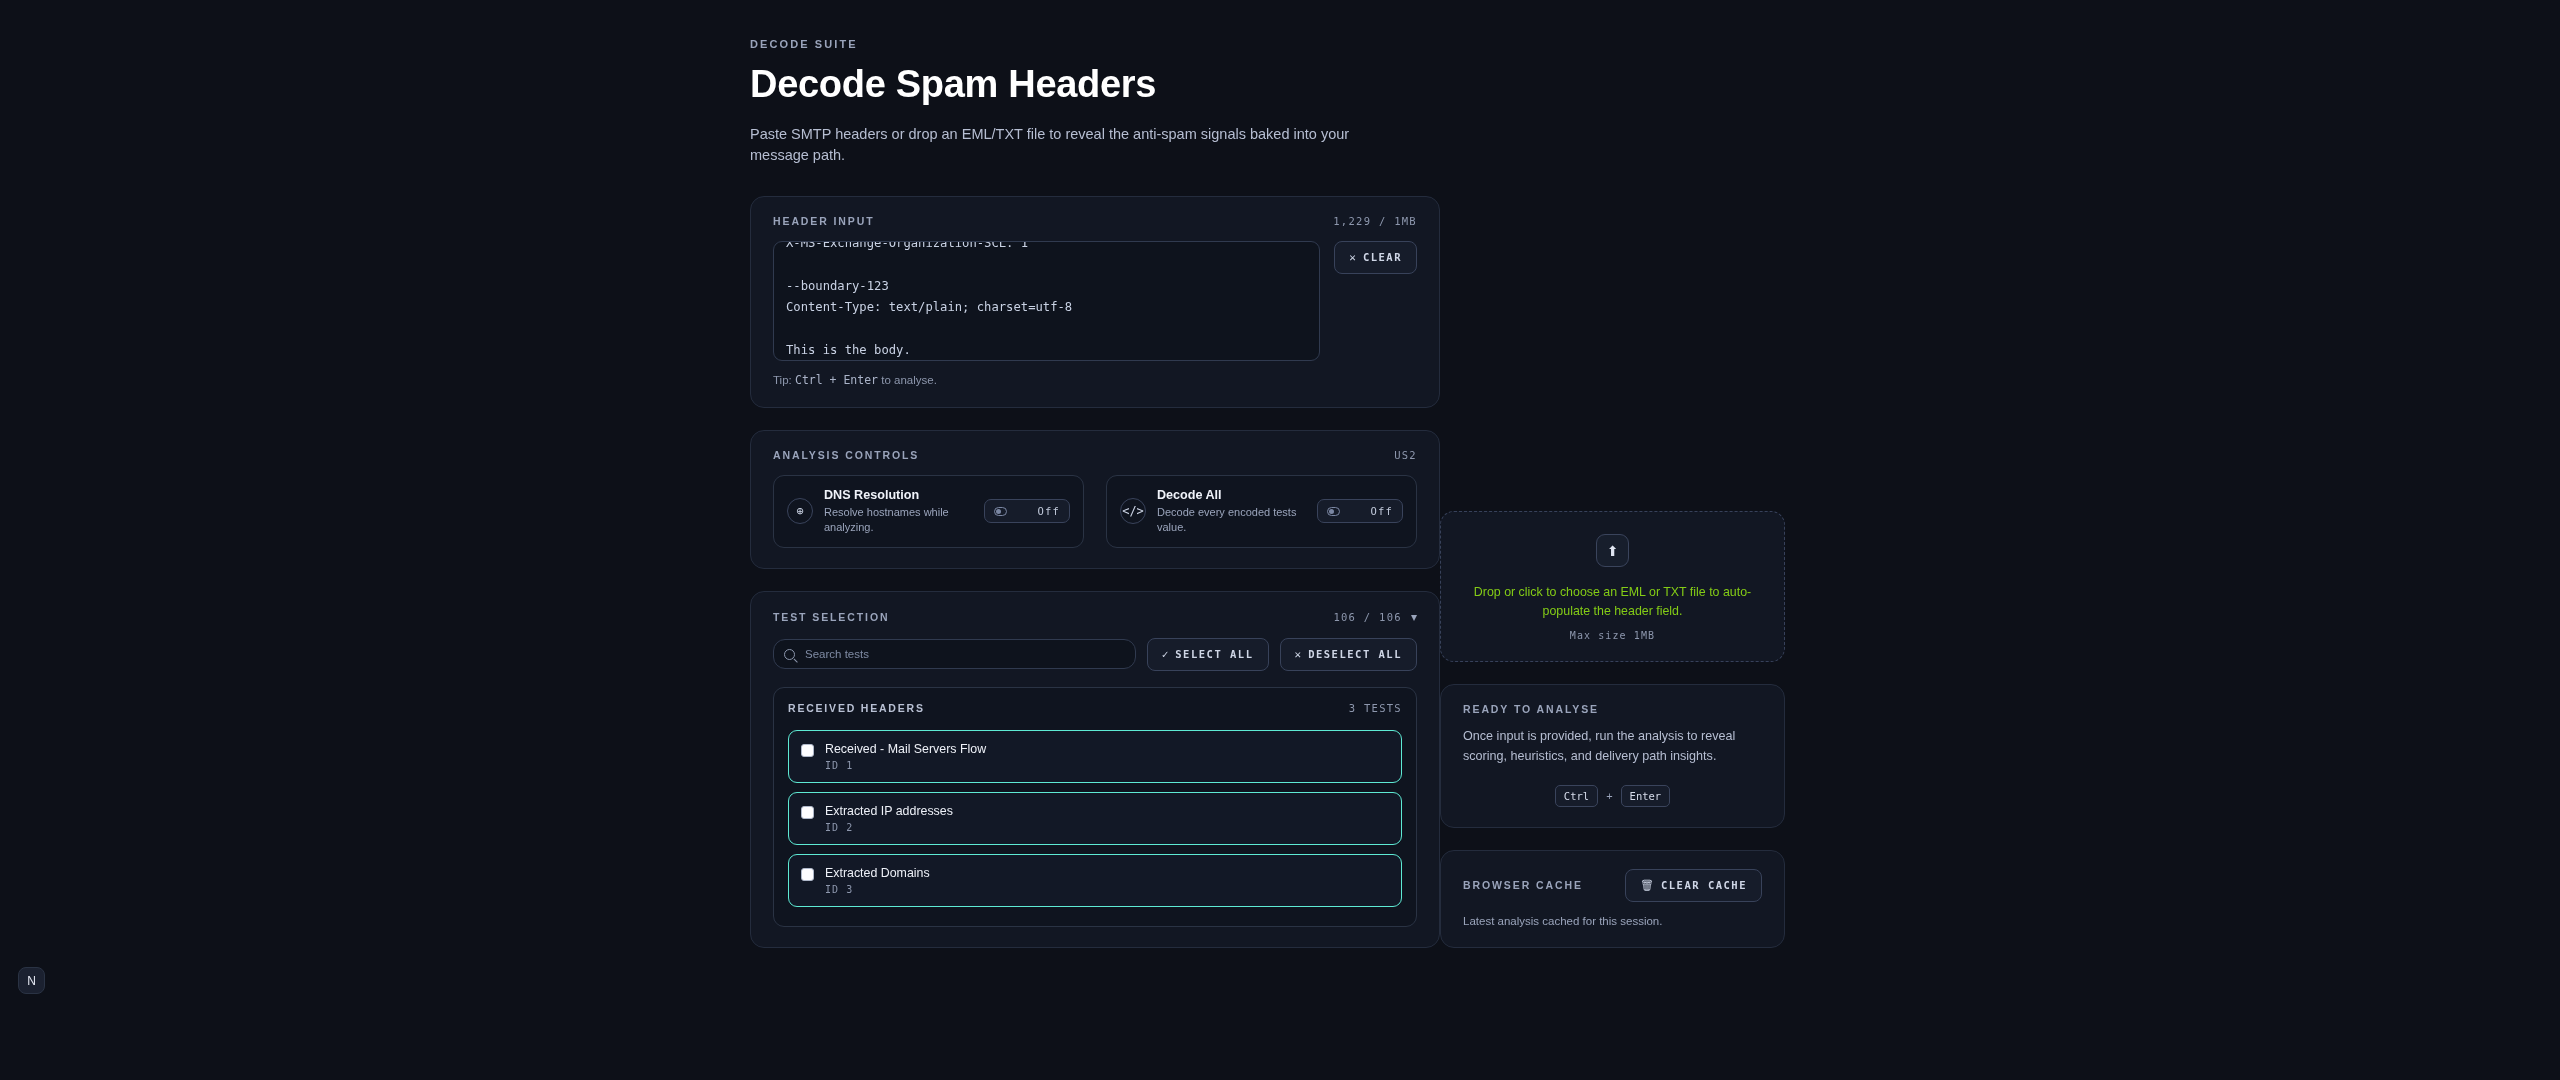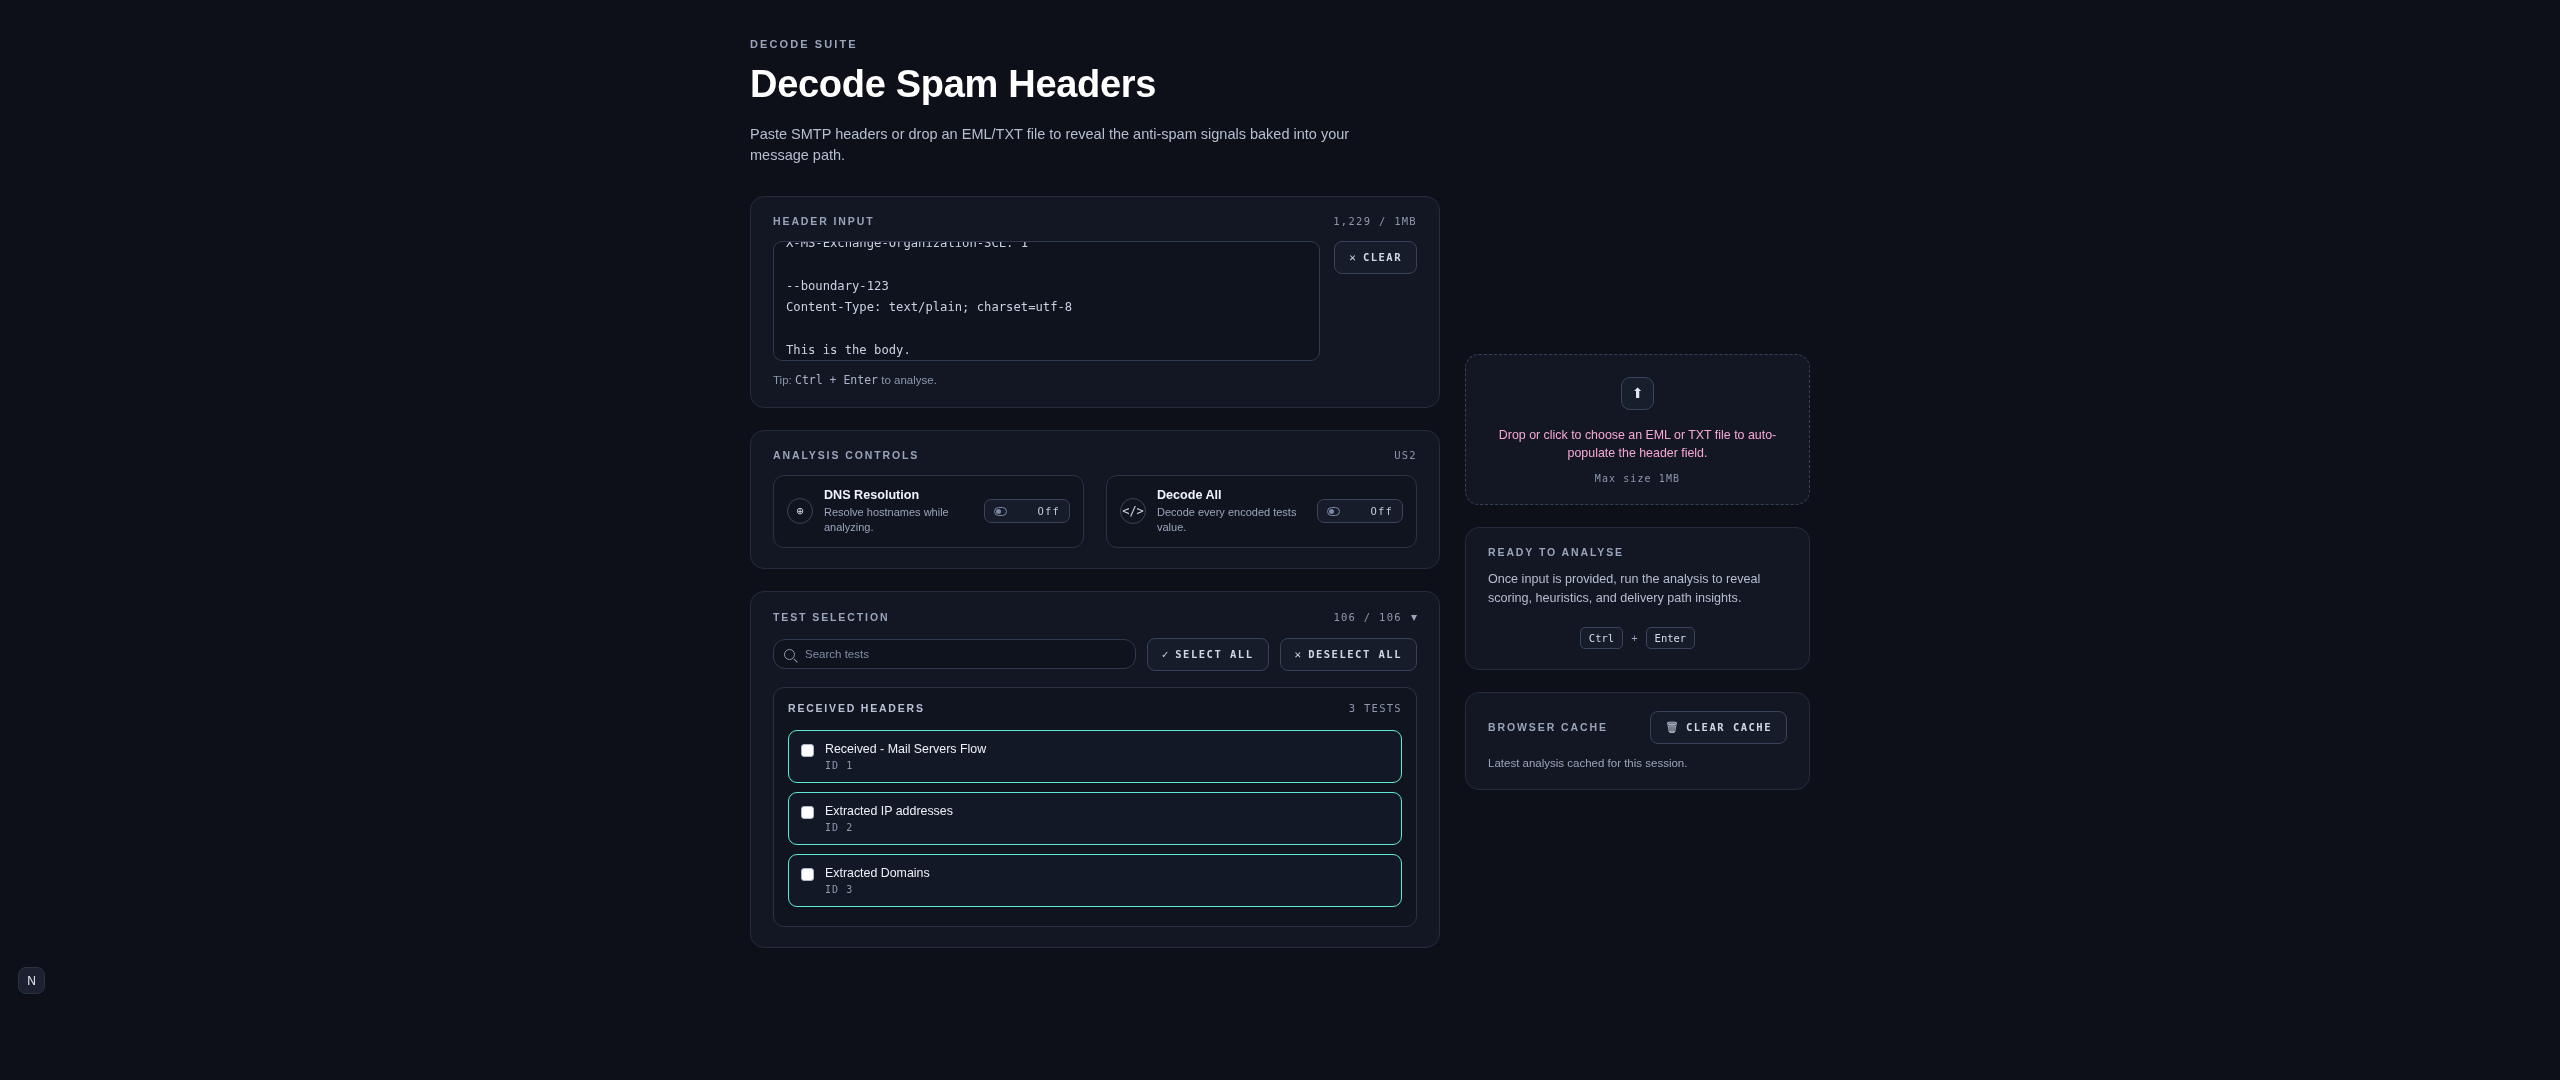--- a/index.html
+++ b/index.html
@@ -43,23 +43,22 @@
     margin-top: 18px;
     font-size: 14.5px;
     line-height: 1.45;
     color: #b6bed2;
     max-width: 650px;
   }
 
   
   .cols {
     display: flex;
-    gap: 25px;
     margin-top: 30px;
-    align-items: center;
+    align-items: flex-end;
   }
   .col-main { width: 690px; flex: none; }
   .col-side { width: 345px; flex: none; }
 
   .card {
     background: #121723;
     border: 1px solid #242c3d;
     border-radius: 14px;
     padding: 18px 22px 20px 22px;
     margin-bottom: 22px;
@@ -283,21 +282,21 @@
   .drop-ico {
     width: 33px; height: 33px;
     margin: 0 auto 16px auto;
     border: 1px solid #3a445c;
     border-radius: 9px;
     background: #171e2c;
     display: flex; align-items: center; justify-content: center;
     color: #dfe5f1;
     font-size: 14px;
   }
-  .drop-text { font-size: 12.4px; line-height: 1.5; color: #f9a8d4; }
+  .drop-text { font-size: 12.4px; line-height: 1.5; color: #84cc16; }
   .drop-sub {
     margin-top: 10px;
     font-family: "DejaVu Sans Mono", monospace;
     font-size: 10px;
     letter-spacing: 1.1px;
     color: #8d97ad;
   }
   .side-title {
     font-size: 10.5px; letter-spacing: 1.9px; font-weight: 700;
     color: #9aa4bb; text-transform: uppercase;

